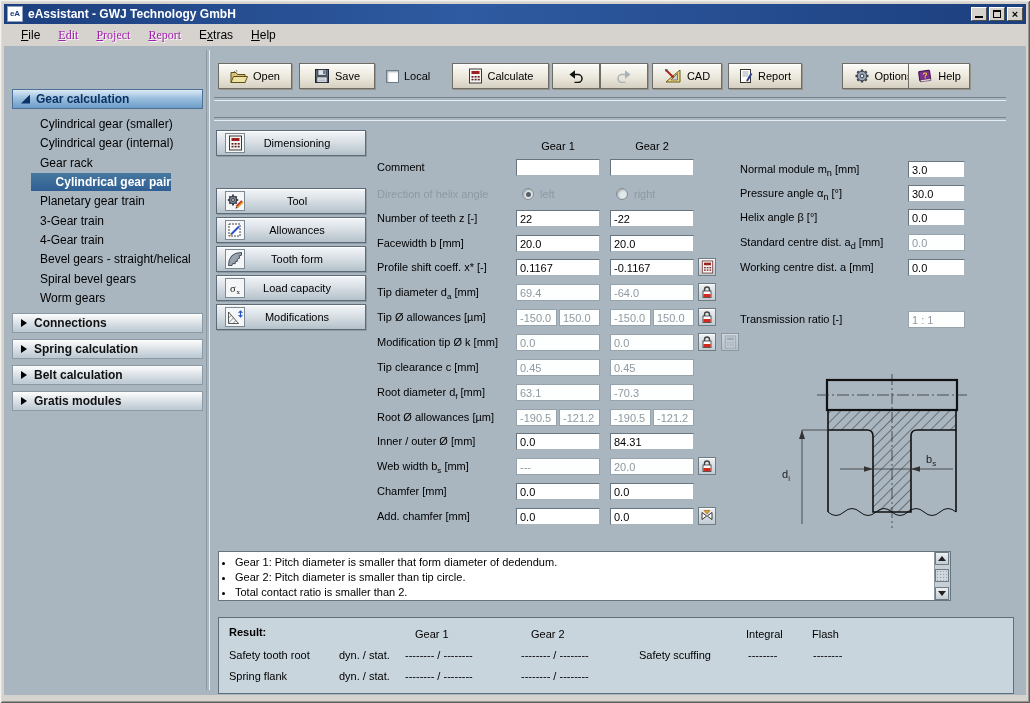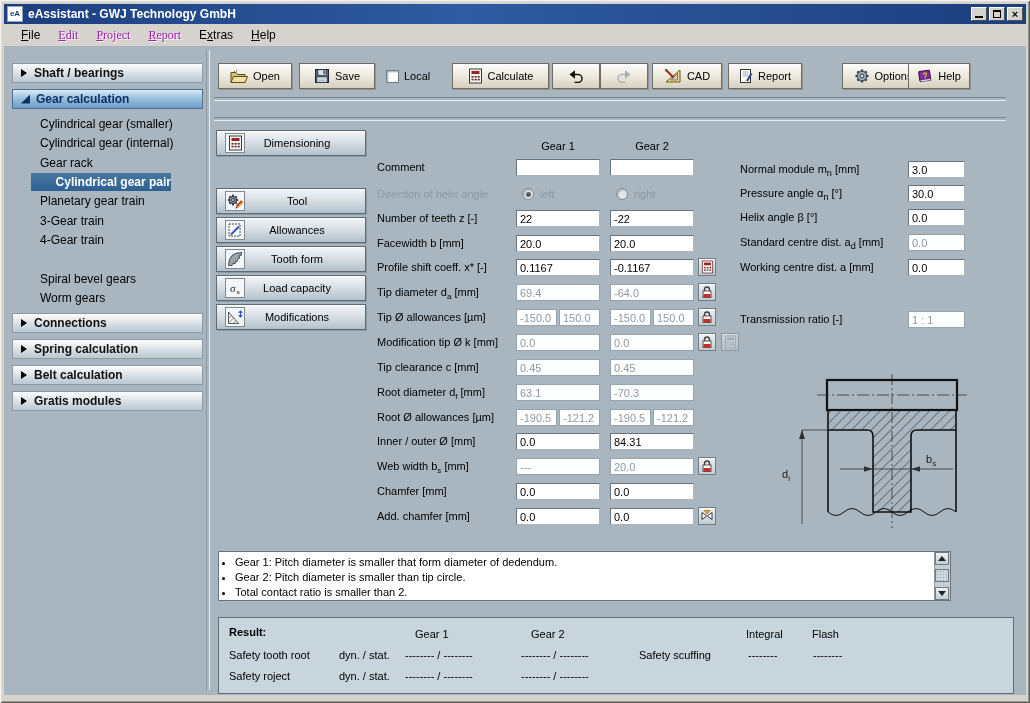--- a/index.html
+++ b/index.html
@@ -99,35 +99,32 @@
     <span class="menu-item dis"><span class="u">E</span><span>dit</span></span>
     <span class="menu-item dis"><span class="u">P</span><span>roject</span></span>
     <span class="menu-item dis"><span class="u">R</span><span>eport</span></span>
     <span class="menu-item"><span>E</span><span class="u">x</span><span>tras</span></span>
     <span class="menu-item"><span class="u">H</span><span>elp</span></span>
   </div>
 
   <div class="content-bg"></div>
   <div class="v-sep"></div>
 
-  <div class="sec-header" style="top:63px">
-    <span class="tri-r"></span>
-      <span>Shaft / bearings</span>
-  </div>
   <div class="sec-header active" style="top:89px">
     <span class="tri-e"></span>
       <span>Gear calculation</span>
   </div>
   <div class="side-item" style="top:115px">Cylindrical gear (smaller)</div>
   <div class="side-item" style="top:134px">Cylindrical gear (internal)</div>
   <div class="side-item" style="top:154px">Gear rack</div>
   <div class="side-item sel" style="top:173px">Cylindrical gear pair</div>
   <div class="side-item" style="top:192px">Planetary gear train</div>
   <div class="side-item" style="top:212px">3-Gear train</div>
   <div class="side-item" style="top:231px">4-Gear train</div>
+  <div class="side-item" style="top:250px">Bevel gears - straight/helical</div>
   <div class="side-item" style="top:270px">Spiral bevel gears</div>
   <div class="side-item" style="top:289px">Worm gears</div>
   <div class="sec-header" style="top:313px">
     <span class="tri-r"></span>
       <span>Connections</span>
   </div>
   <div class="sec-header" style="top:339px">
     <span class="tri-r"></span>
       <span>Spring calculation</span>
   </div>
@@ -505,19 +502,19 @@
     <span class="rtext" style="left:593px;top:10px">Flash</span>
 
     <span class="rtext" style="left:10px;top:31px">Safety tooth root</span>
     <span class="rtext" style="left:120px;top:31px">dyn. / stat.</span>
     <span class="rtext" style="left:186px;top:31px">-------- / --------</span>
     <span class="rtext" style="left:302px;top:31px">-------- / --------</span>
     <span class="rtext" style="left:420px;top:31px">Safety scuffing</span>
     <span class="rtext" style="left:529px;top:31px">--------</span>
     <span class="rtext" style="left:594px;top:31px">--------</span>
 
-    <span class="rtext" style="left:10px;top:52px">Safety roject</span>
+    <span class="rtext" style="left:10px;top:52px">Spring flank</span>
     <span class="rtext" style="left:120px;top:52px">dyn. / stat.</span>
     <span class="rtext" style="left:186px;top:52px">-------- / --------</span>
     <span class="rtext" style="left:302px;top:52px">-------- / --------</span>
   </div>
 
 </div>
 
 </body></html>

